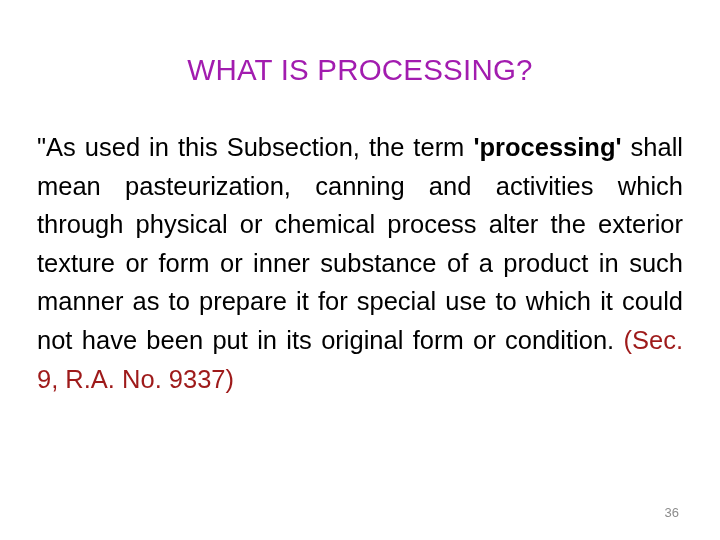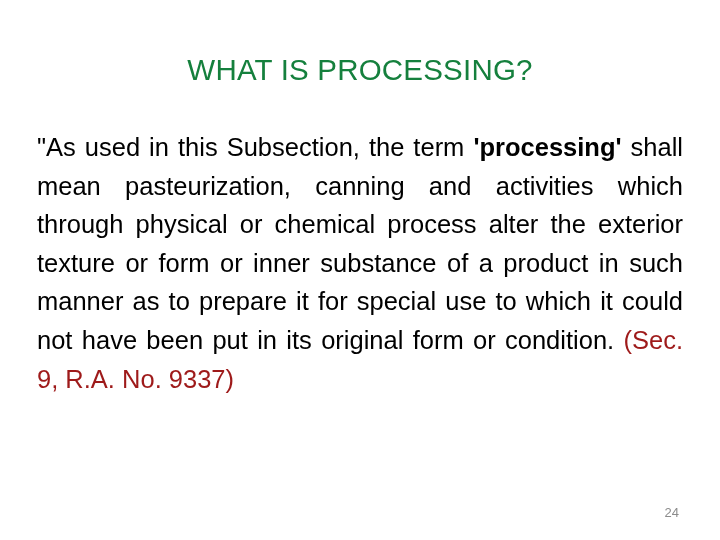--- a/index.html
+++ b/index.html
@@ -21,21 +21,21 @@
     box-sizing: border-box;
   }
   .slide-title {
     position: absolute;
     left: 0;
     top: 52px;
     width: 720px;
     text-align: center;
     font-size: 29.5px;
     font-weight: 400;
-    color: #15803d;
+    color: #a21caf;
     letter-spacing: 0.2px;
     line-height: 36px;
     white-space: nowrap;
   }
   .body-block {
     position: absolute;
     left: 37px;
     top: 128px;
     width: 646px;
     font-size: 25.5px;
@@ -73,15 +73,15 @@
 <body>
 
 <div class="slide">
 
   <div class="slide-title">WHAT IS PROCESSING?</div>
 
   <div class="body-block">
     <p class="para"><span>"As used in this Subsection, the term </span><span class="term-bold">'processing'</span><span> shall mean pasteurization, canning and activities which through physical or chemical process alter the exterior texture or form or inner substance of a product in such manner as to prepare it for special use to which it could not have been put in its original form or condition. </span><span class="citation">(Sec. 9, R.A. No. 9337)</span></p>
   </div>
 
-  <div class="page-number">24</div>
+  <div class="page-number">36</div>
 
 </div>
 
 </body></html>

